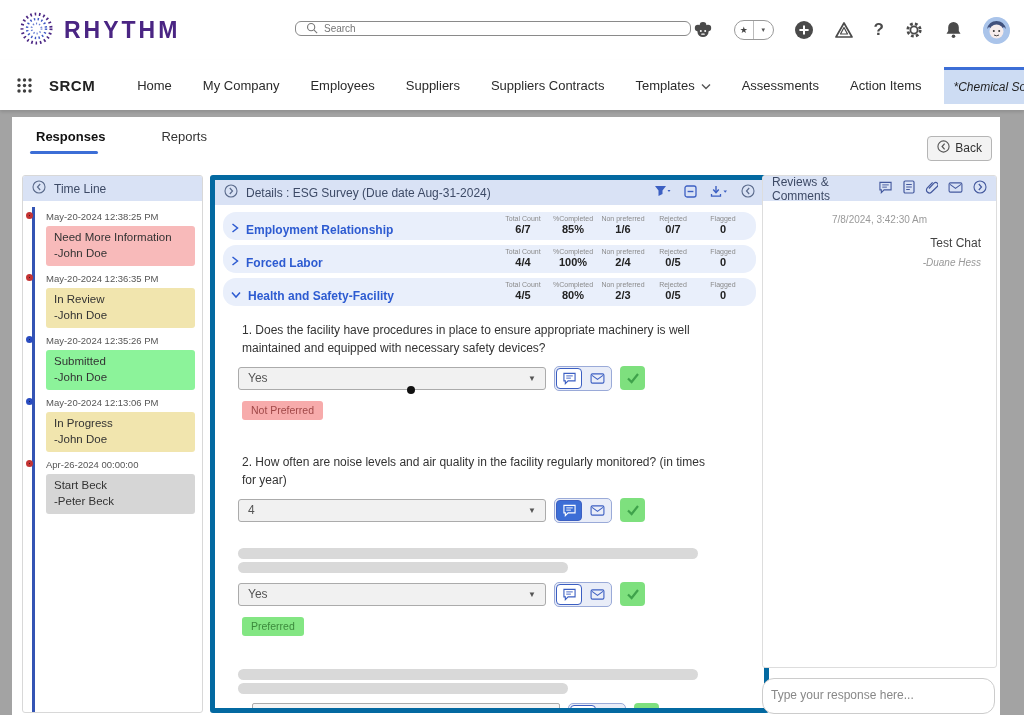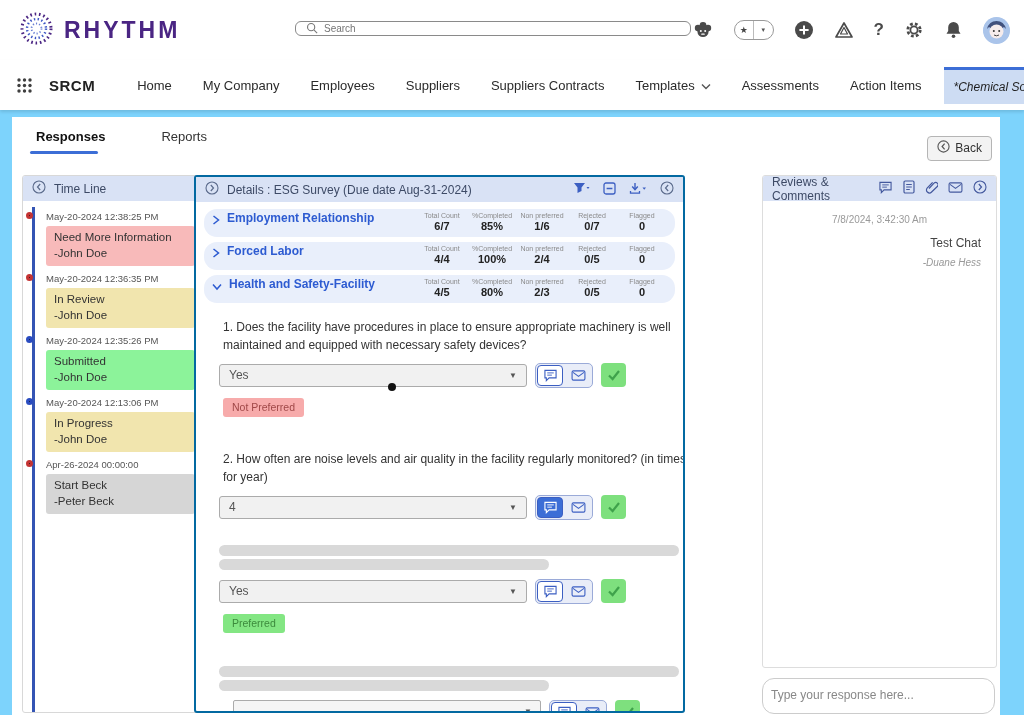--- a/index.html
+++ b/index.html
@@ -21,21 +21,21 @@
   .avatar { width:27px; height:27px; border-radius:50%; background:#bcd2ef; overflow:hidden; display:flex; align-items:center; justify-content:center; }
 
   
   .main-nav { height:50px; display:flex; align-items:center; padding:0 16px; box-shadow:0 2px 3px rgba(0,0,0,.12); position:relative; background:#fff; z-index:2; }
   .app-name { font-size:15px; font-weight:600; color:#222; margin-left:16px; letter-spacing:.5px; }
   .nav-items { display:flex; align-items:center; gap:31px; margin-left:42px; font-size:13px; color:#2b2b2b; }
   .nav-item { display:flex; align-items:center; gap:6px; cursor:pointer; white-space:nowrap; }
   .active-tab { display:flex; align-items:center; gap:7px; background:#cddcf3; border-top:3px solid #3c6ed6; padding:0 10px; font-size:12px; font-style:italic; color:#1f1f1f; height:37px; margin-left:22px; cursor:pointer; white-space:nowrap; }
 
   
-  .main { position:absolute; top:110px; left:0; right:0; bottom:0; background:#7dd3fc;text-decoration:underline; }
+  .main { position:absolute; top:110px; left:0; right:0; bottom:0; background:#a3a3a3;text-decoration:underline; }
   .inner { position:absolute; top:7px; left:12px; right:24px; bottom:0; background:#fff; }
 
   .tabbar { position:absolute; top:12px; left:24px; display:flex; gap:56px; }
   .tab { font-size:13px; color:#333; cursor:pointer; }
   .tab.active { font-weight:700; color:#111; }
   .tab .ul { height:3px; background:#3c6ed6; border-radius:2px; margin:7px 0 0 -6px; width:68px; }
   .back-btn { position:absolute; top:19px; right:8px; display:flex; align-items:center; gap:5px; border:1px solid #b5b5b5; background:#f3f3f3; border-radius:4px; padding:3px 9px 4px; font-size:12px; color:#333; cursor:pointer; }
 
   .panel-head { background:#d9e2f5; height:25px; display:flex; align-items:center; padding:0 9px; gap:8px; color:#3d4a66; font-size:12px; }
 
@@ -44,24 +44,24 @@
   .tl-body { position:relative; padding-top:10px; height:calc(100% - 25px); overflow:hidden; }
   .tl-line { position:absolute; left:9px; top:6px; bottom:0; width:3px; background:#3454b4; }
   .tl-ev { position:relative; padding:0 7px 0 23px; margin-bottom:7px; }
   .tl-dot { position:absolute; left:3px; top:1px; width:7px; height:7px; border-radius:50%; background:#16161f; border:3px solid #c43333; }
   .tl-dot.blue { border-color:#2a4cc0; }
   .tl-ts { font-size:9.5px; color:#555; margin-bottom:4px; }
   .tl-box { border-radius:3px; padding:4px 8px 5px; font-size:11.5px; color:#333; line-height:1.35; }
   .box-pink { background:#f8baba; } .box-yellow { background:#f1e5ae; } .box-green { background:#8cf39a; } .box-gray { background:#d6d6d6; }
 
   
-  .dt-panel { position:absolute; left:182px; top:58px; bottom:2px; width:491px; border:2px solid #0369a1; border-radius:3px; background:#fff; overflow:hidden; }
+  .dt-panel { position:absolute; left:198px; top:58px; bottom:2px; width:559px; border:5px solid #0369a1; border-radius:3px; background:#fff; overflow:hidden; }
   .dt-head-icons { margin-left:auto; display:flex; align-items:center; gap:13px; }
   .sections { margin-top:7px; }
-  .section-row { display:flex; align-items:flex-start; margin:0 8px 5px; background:#e9effb; border-radius:13px; padding:2px 8px 3px 8px; min-height:25px; cursor:pointer; }
+  .section-row { display:flex; align-items:flex-end; margin:0 8px 5px; background:#e9effb; border-radius:13px; padding:2px 8px 3px 8px; min-height:25px; cursor:pointer; }
   .sec-name { color:#2d5bd1; font-size:12px; font-weight:600; margin-left:7px; }
   .sec-stats { margin-left:auto; display:flex; }
   .stat { width:50px; text-align:center; }
   .stat-label { font-size:7px; color:#8a8a8a; display:block; line-height:1.3; }
   .stat-value { font-size:11px; font-weight:700; color:#222; display:block; line-height:1.25; }
 
   .qa { padding:6px 8px 0 23px; position:relative; }
   .q-text { font-size:12px; color:#333; width:478px; margin:4px 0 0 4px; line-height:1.5; }
   .answer-row { display:flex; align-items:center; margin-top:9px; }
   .answer-row.top { align-items:flex-start; }

